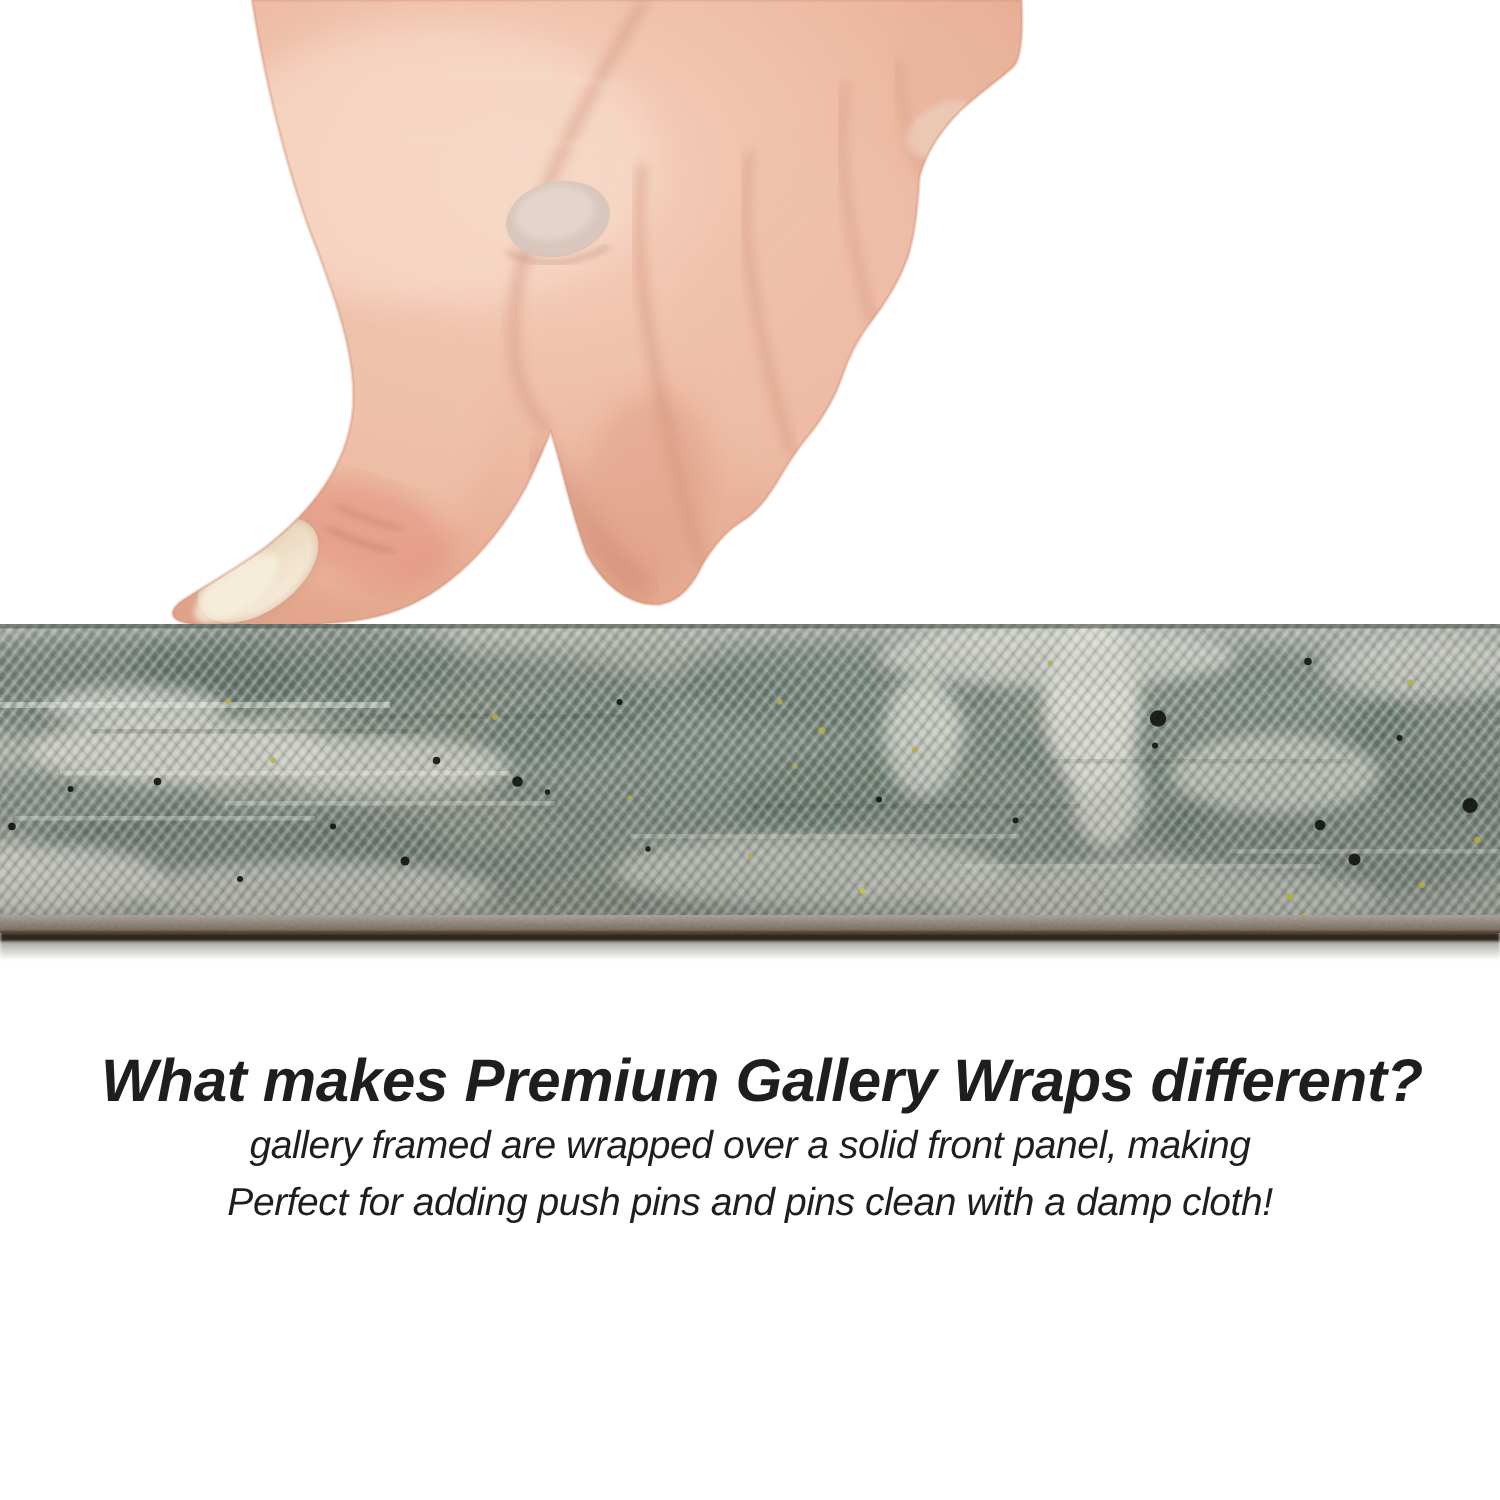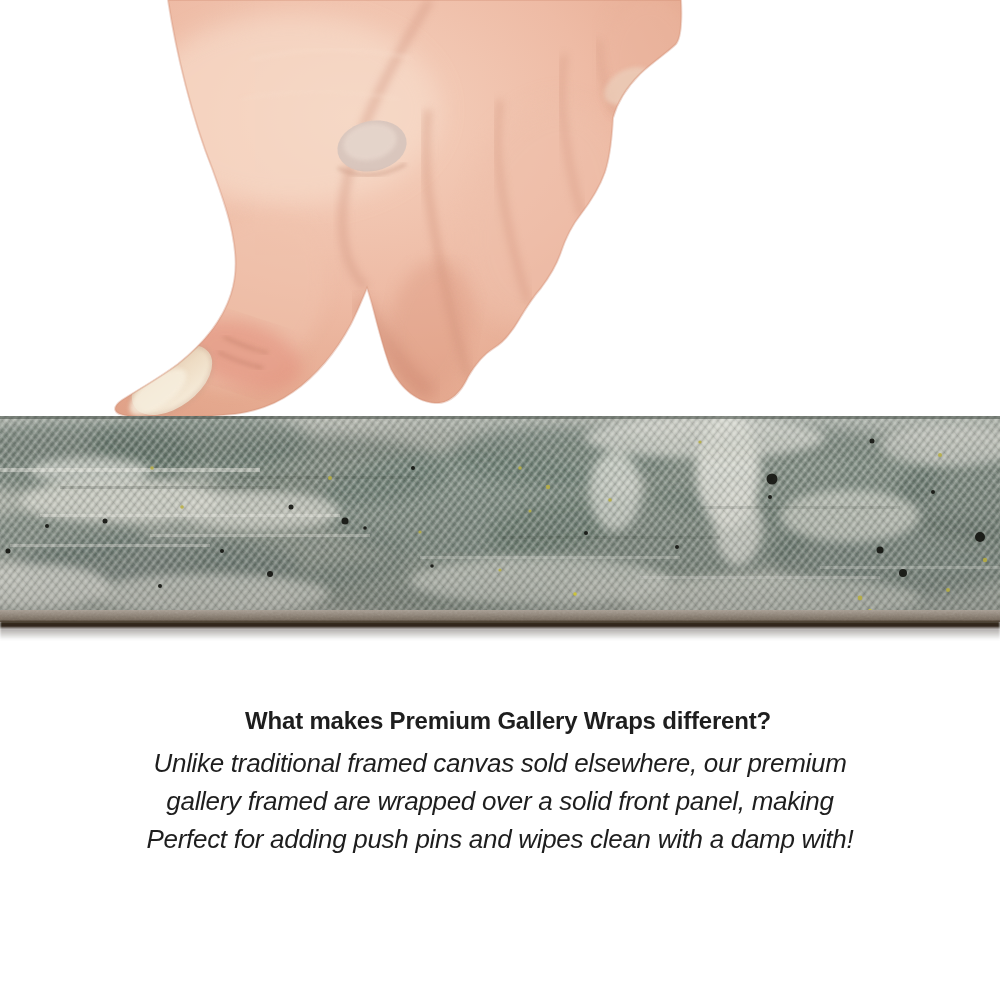--- a/index.html
+++ b/index.html
@@ -1,21 +1,21 @@
 <!DOCTYPE html>
 <html><head>
 <meta charset="utf-8">
 <style>
   html,body{margin:0;padding:0;background:#ffffff;}
   .stage{position:relative;width:1000px;height:1000px;background:#ffffff;overflow:hidden;
          font-family:"Liberation Sans", sans-serif;}
   .hand-svg{position:absolute;top:0;left:0;width:760px;height:420px;display:block;}
   .strip-svg{position:absolute;top:416px;left:0;width:1000px;height:230px;display:block;}
   .copy{position:absolute;top:701px;left:0;width:1000px;text-align:center;color:#1e1e1e;}
-  .copy h1{margin:0 0 3px 0;font-size:24px;line-height:40px;font-weight:600;
+  .copy h1{margin:0 0 3px 0;font-size:40px;line-height:40px;font-weight:600;font-style:italic;
            letter-spacing:-0.2px;white-space:nowrap;padding-left:16px;}
   .copy .line{font-size:26px;line-height:38px;font-weight:500;font-style:italic;
               letter-spacing:-0.3px;white-space:nowrap;}
 </style>
 </head>
 <body>
 
 <div class="stage">
 
   <svg class="hand-svg" viewBox="0 0 760 420" role="img" aria-label="Closed fist with thumb pressing down on the canvas panel edge">
@@ -251,18 +251,17 @@
     </g>
 
     <rect x="0" y="194" width="1000" height="12" fill="url(#foldGrad)"></rect>
     <rect x="0" y="194" width="1000" height="12" filter="url(#noiseF)" opacity="0.18" style="mix-blend-mode:overlay"></rect>
     <rect x="0" y="205" width="1000" height="7" fill="url(#edgeGrad)" filter="url(#sb1)"></rect>
     <rect x="0" y="212" width="1000" height="12" fill="url(#dropShadow)" filter="url(#sb1)"></rect>
   </svg>
 
   <div class="copy">
     <h1>What makes Premium Gallery Wraps different?</h1>
-    <div class="line">Unlike traditional framed canvas sold elsewhere, our premium</div>
     <div class="line">gallery framed are wrapped over a solid front panel, making</div>
-    <div class="line">Perfect for adding push pins and wipes clean with a damp with!</div>
+    <div class="line">Perfect for adding push pins and pins clean with a damp cloth!</div>
   </div>
 
 </div>
 
 </body></html>

